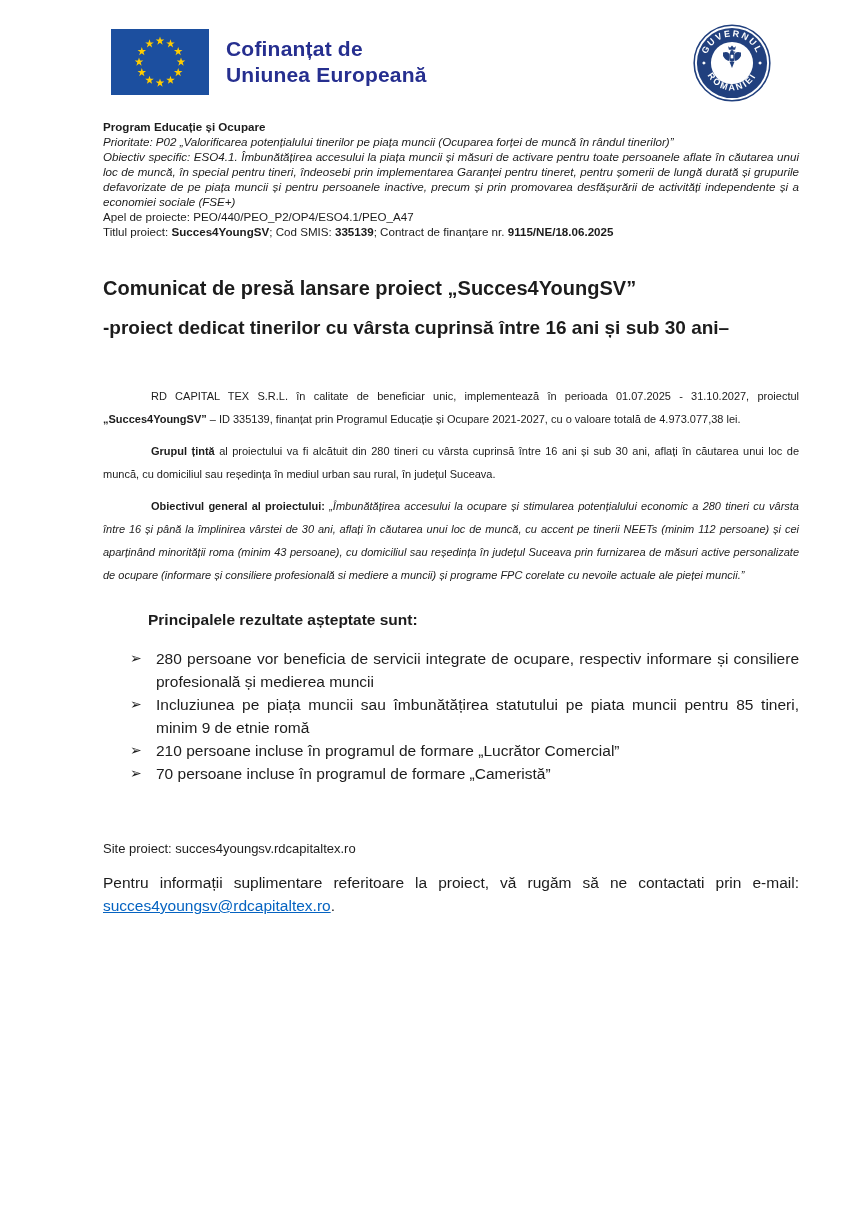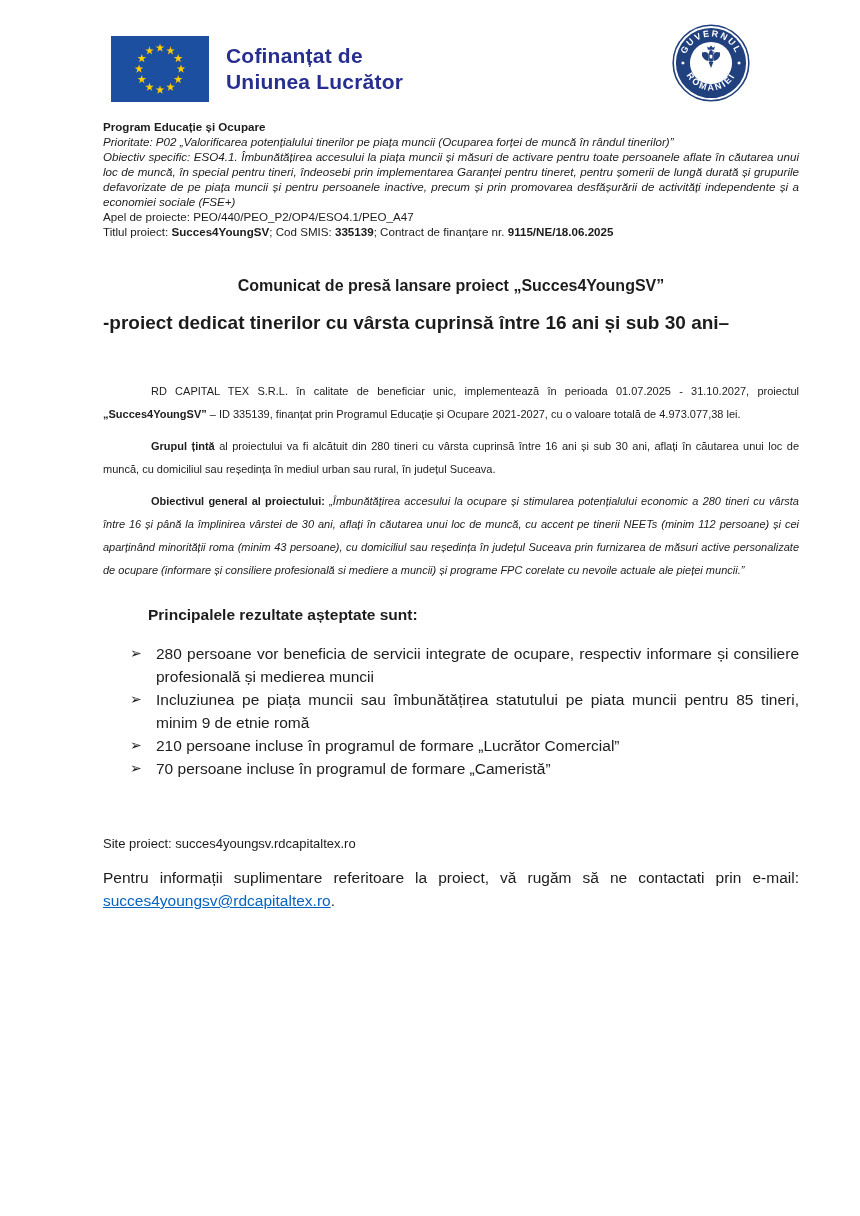--- a/index.html
+++ b/index.html
@@ -5,32 +5,32 @@
   html,body{margin:0;padding:0;background:#ffffff;}
   body{
     width:860px;height:1216px;overflow:hidden;
     font-family:"Liberation Sans", sans-serif;
     color:#1c1c1c;
     -webkit-font-smoothing:antialiased;
   }
   .page{padding:22px 61px 0 103px;}
 
   
-  .logo-row{display:flex;justify-content:space-between;align-items:flex-end;margin-left:8px;margin-right:49px;}
+  .logo-row{display:flex;justify-content:space-between;align-items:center;margin-left:8px;margin-right:28px;}
   .eu-logo{display:flex;align-items:center;gap:17px;}
   .eu-text{color:#262f8f;font-weight:bold;font-size:21px;line-height:26px;letter-spacing:.2px;}
   .gov-seal{margin-top:2px;}
 
   
   .prog{margin-top:17px;font-size:11.6px;line-height:15px;}
   .prog .b{font-weight:bold;}
   .just{text-align:justify;font-style:italic;}
 
   
-  .pr-title{margin-top:38px;text-align:center;font-weight:bold;font-size:16px;}
+  .pr-title{margin-top:38px;text-align:left;font-weight:bold;font-size:20px;}
   .pr-subtitle{margin-top:17px;font-weight:bold;font-size:19px;}
 
   .body-p{margin:0;margin-top:9px;font-size:11px;line-height:23px;text-align:justify;text-indent:48px;}
   .body-p.first{margin-top:46px;}
   .b{font-weight:bold;}
   .i{font-style:italic;}
 
   .results-heading{margin-top:21px;padding-left:45px;font-weight:bold;font-size:15.5px;line-height:23px;}
 
   .bullets{margin-top:16px;margin-left:27px;}
@@ -62,21 +62,21 @@
           <use href="#st" x="59.5" y="51.2"></use>
         <use href="#st" x="49" y="54"></use>
           <use href="#st" x="38.5" y="51.2"></use>
         <use href="#st" x="30.8" y="43.5"></use>
           <use href="#st" x="28" y="33"></use>
         <use href="#st" x="30.8" y="22.5"></use>
           <use href="#st" x="38.5" y="14.8"></use>
       </svg>
       <div class="eu-text">
         <div>Cofinanțat de</div>
-        <div>Uniunea Lucrător</div>
+        <div>Uniunea Europeană</div>
       </div>
     </div>
 
     <svg class="gov-seal" width="78" height="78" viewBox="0 0 100 100">
       <defs>
         <path id="arcTop" d="M16,50 A34,34 0 0 1 84,50"></path>
         <path id="arcBot" d="M15,50 A35,35 0 0 0 85,50"></path>
       </defs>
       <circle cx="50" cy="50" r="48.5" fill="none" stroke="#21407e" stroke-width="2"></circle>
       <circle cx="50" cy="50" r="45" fill="#21407e"></circle>

